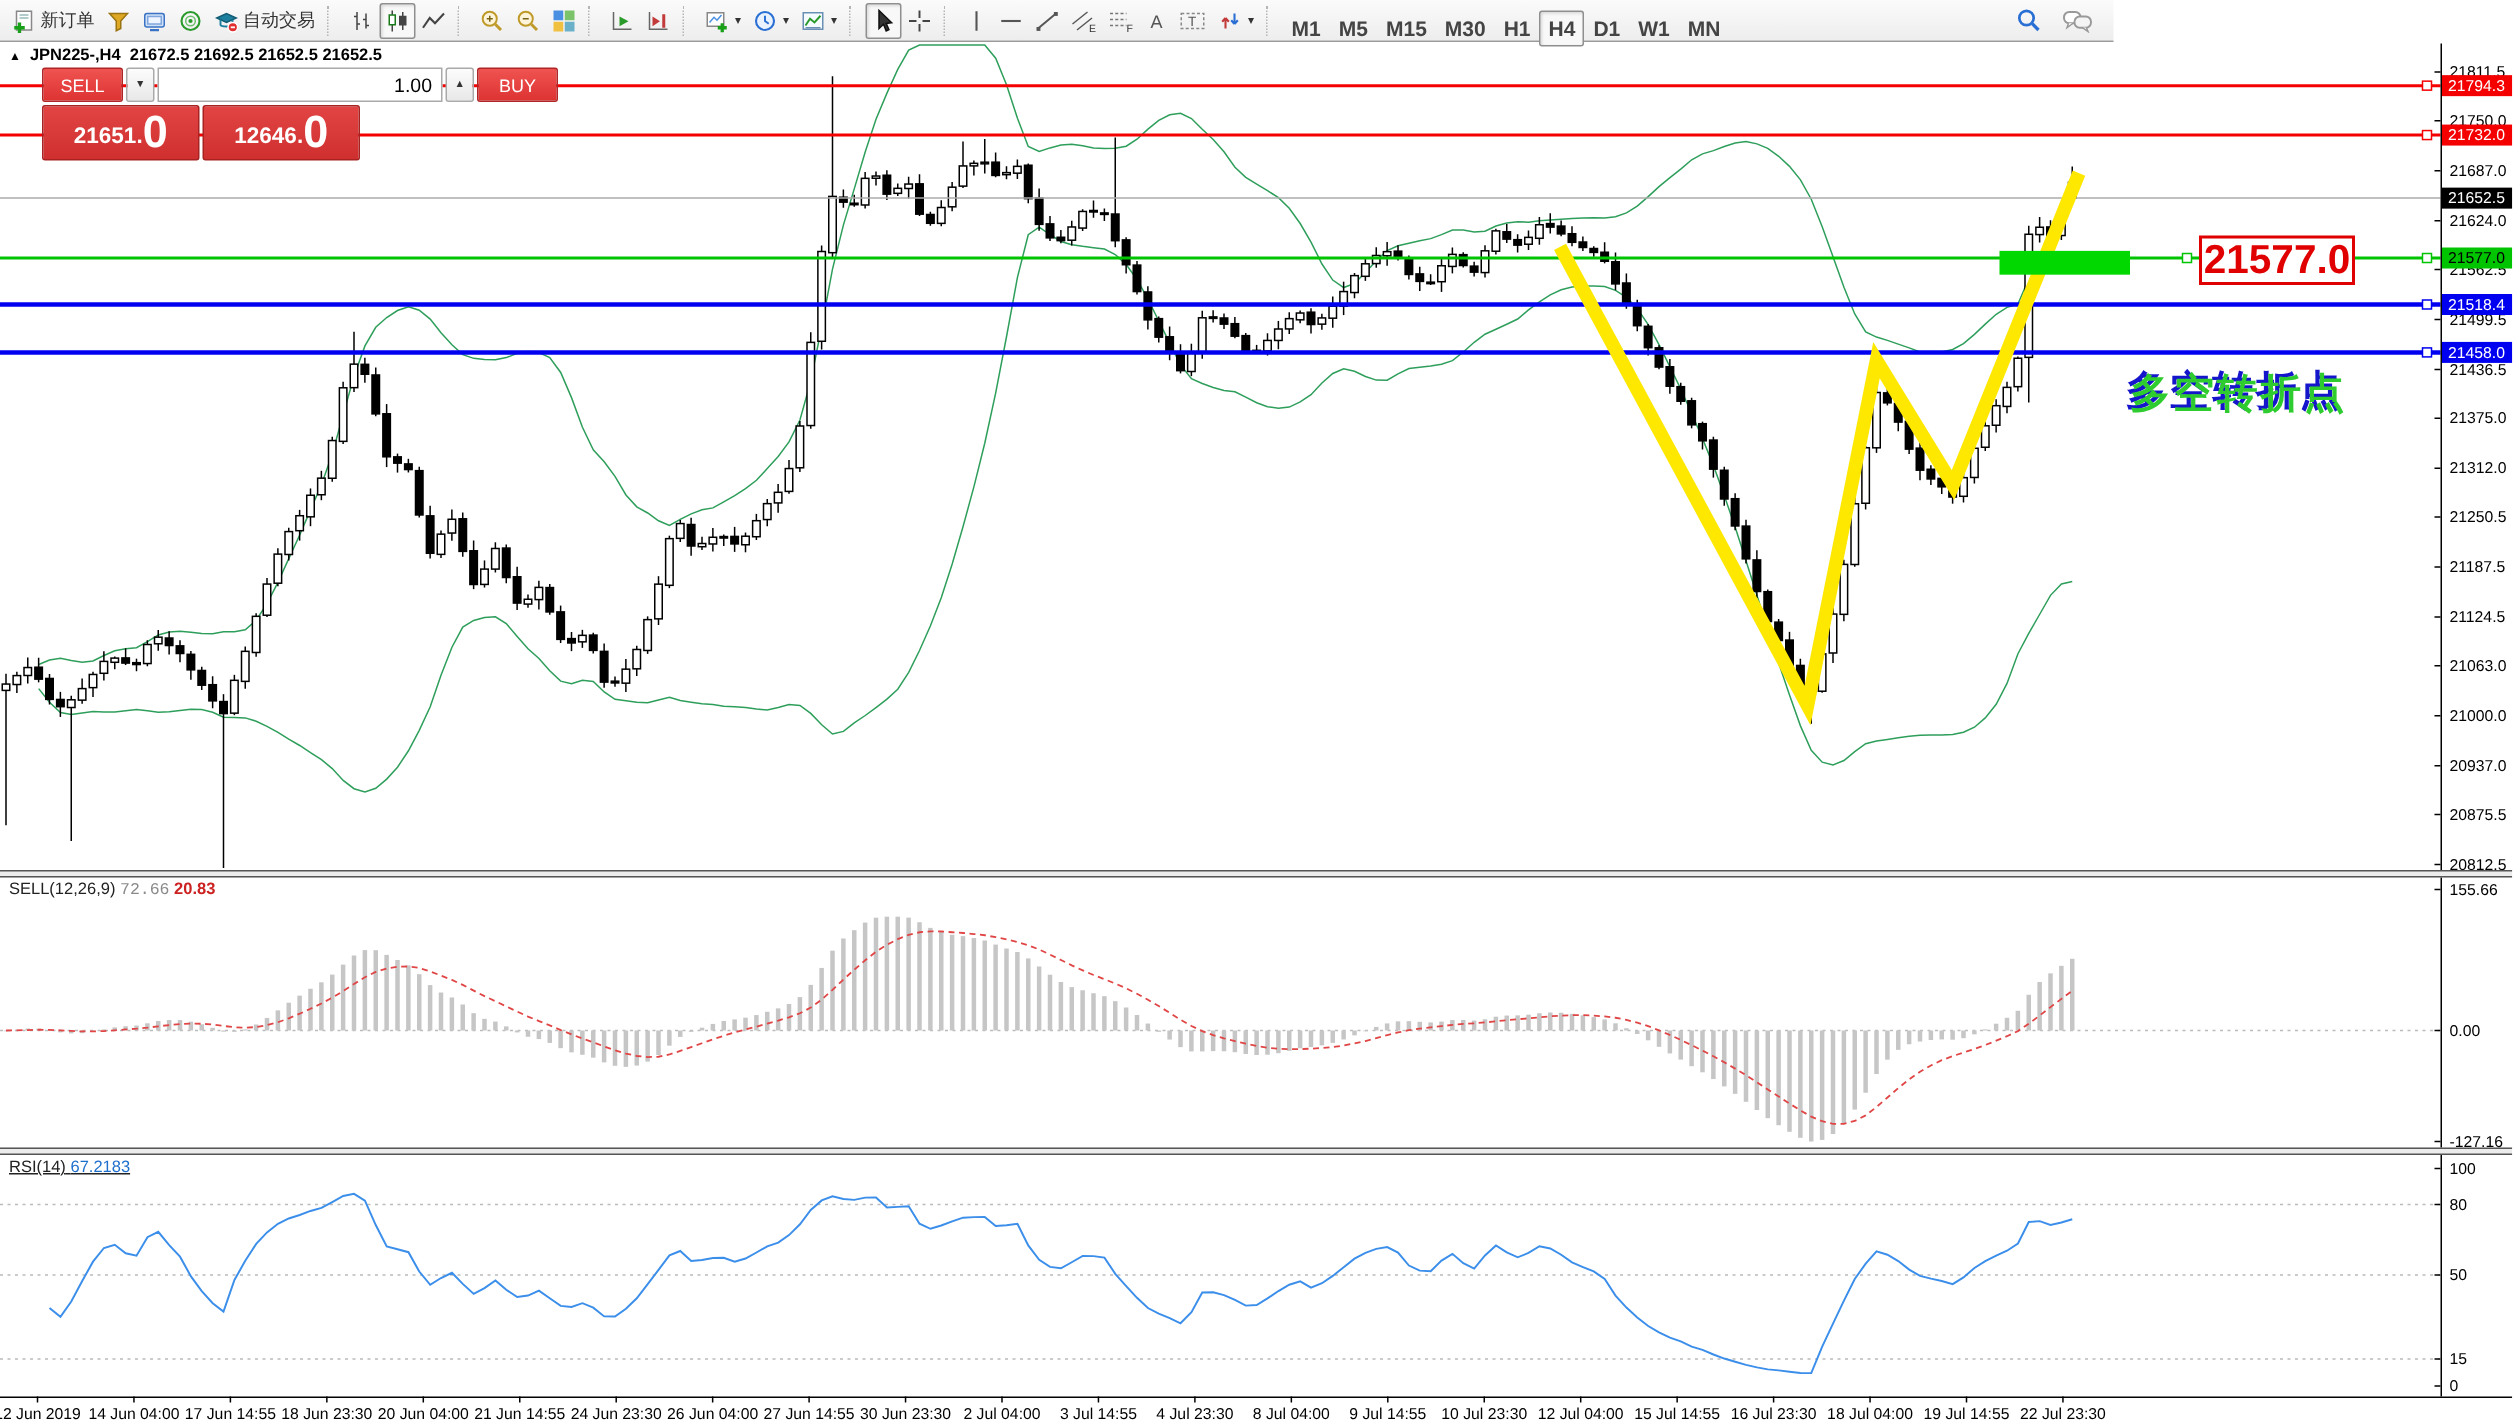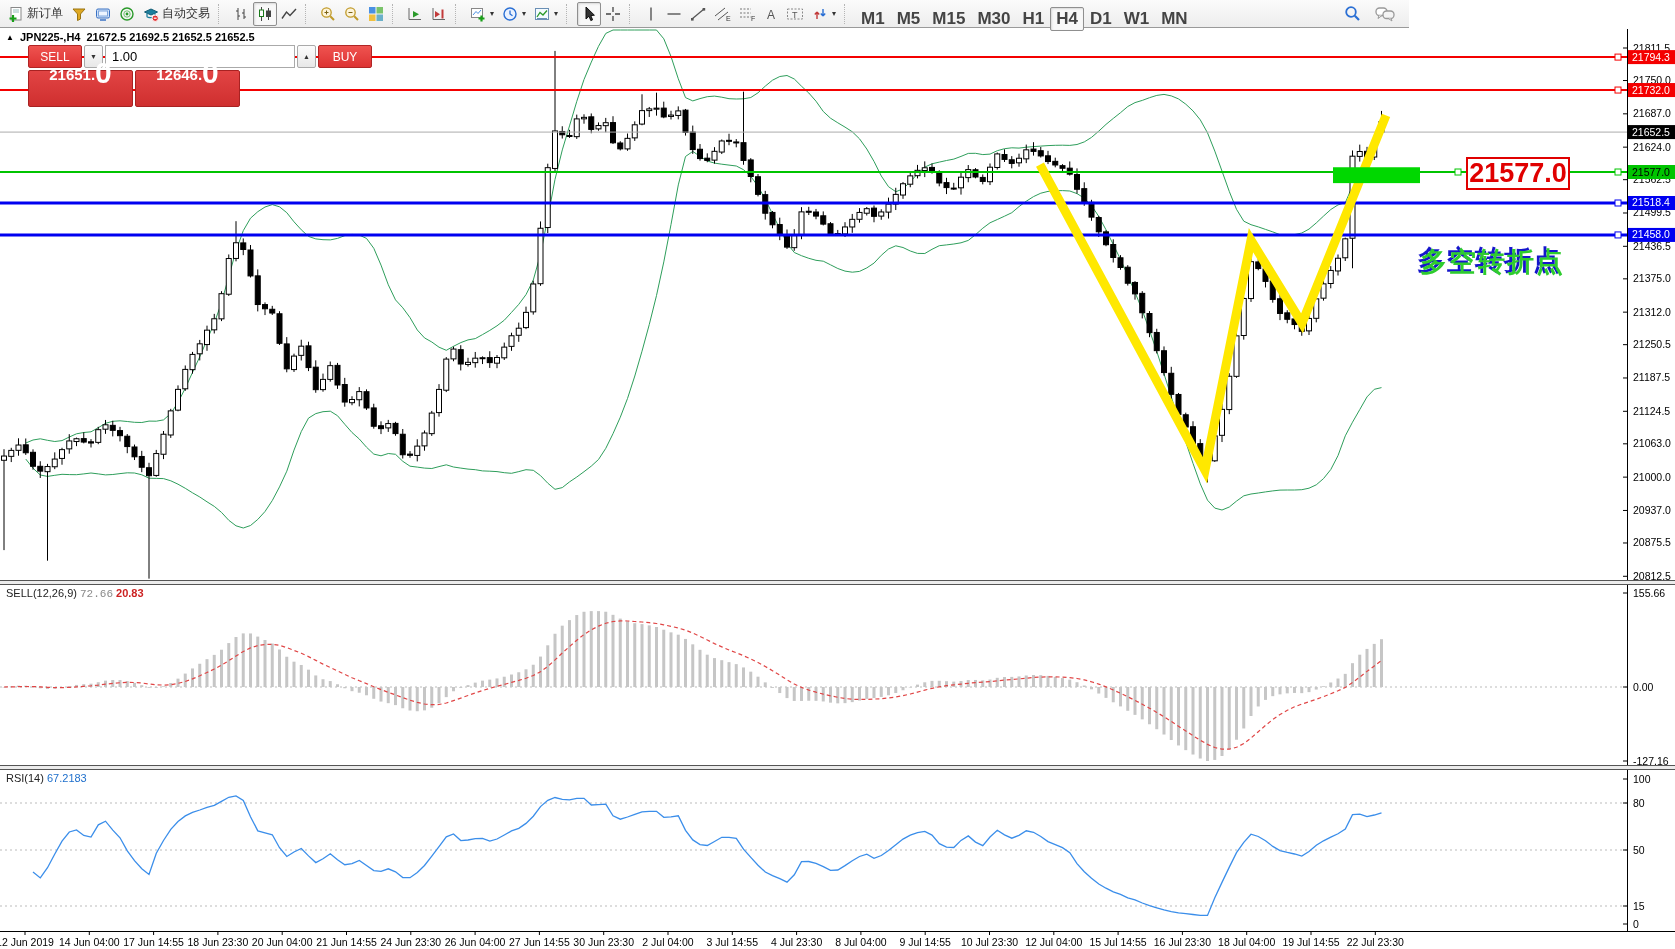--- a/index.html
+++ b/index.html
@@ -4,35 +4,35 @@
 <style>
   html,body{margin:0;padding:0;background:#fff;}
   .app{position:relative;width:1675px;height:949px;overflow:hidden;font-family:"Liberation Sans",sans-serif;background:#fff;}
   
   .toolbar{position:absolute;left:0;top:0;width:1409px;height:28px;background:linear-gradient(#fbfbfb,#ededed);border-bottom:1px solid #9a9a9a;display:flex;align-items:center;padding:0 4px;box-sizing:border-box;z-index:30;}
   .tb-sep{width:7px;height:20px;border-left:1px dotted #b5b5b5;margin:0 3px 0 4px;}
   .tbb{display:flex;align-items:center;gap:3px;height:22px;padding:0 3px;border:1px solid transparent;border-radius:2px;color:#333;font-size:12px;cursor:default;}
   .tbb.active{border:1px solid #8f8f8f;background:#f8f8f8;box-shadow:inset 1px 1px 2px #d8d8d8;}
   .tbb svg{display:block;}
   .tbb .dd{font-size:8px;color:#333;margin-left:1px;}
-  .tf{font-size:17px;font-weight:bold;color:#444;padding:0 5px;margin-top:11px;}
+  .tf{font-size:14px;font-weight:bold;color:#444;padding:0 5px;margin-top:11px;}
   .tb-right{margin-left:auto;display:flex;align-items:center;gap:6px;padding-right:6px;}
   
   .chart-win{position:absolute;left:0;top:28px;width:1675px;height:921px;background:#fff;}
   #chart-svg{position:absolute;left:0;top:0;}
   .ohlc-header{position:absolute;left:6px;top:3px;font-size:11px;font-weight:bold;color:#000;z-index:5;display:flex;gap:6px;align-items:center;}
   .ohlc-header .tri{font-size:8px;}
   
   .trade-panel{position:absolute;left:8px;top:17px;width:212px;z-index:20;font-family:"Liberation Sans",sans-serif;margin-left:20px;}
   .tp-row1{display:flex;height:23px;gap:2px;}
   .tp-btn{flex:0 0 52px;background:linear-gradient(#ef5350,#dd3333);border:1px solid #b02525;color:#fff;font-size:12px;display:flex;align-items:center;justify-content:center;border-radius:2px;}
   .tp-spin{flex:0 0 17px;background:linear-gradient(#fcfcfc,#e8e8e8);border:1px solid #aaa;display:flex;align-items:center;justify-content:center;font-size:7px;color:#333;border-radius:2px;}
-  .tp-vol{flex:1;border:1px solid #aaa;font-size:13px;color:#000;padding:0 6px;font-family:"Liberation Sans",sans-serif;}
+  .tp-vol{flex:1;border:1px solid #aaa;font-size:13px;color:#000;text-align:right;padding:0 6px;font-family:"Liberation Sans",sans-serif;}
   .tp-row2{display:flex;margin-top:2px;gap:2px;height:37px;}
-  .tp-price{flex:1;background:linear-gradient(#e24444,#cf2f2f);border:1px solid #a82222;color:#fff;display:flex;align-items:flex-end;justify-content:center;padding-bottom:18px;border-radius:2px;}
+  .tp-price{flex:1;background:linear-gradient(#e24444,#cf2f2f);border:1px solid #a82222;color:#fff;display:flex;align-items:flex-end;justify-content:center;padding-bottom:2px;border-radius:2px;}
   .tp-price .pm{font-size:15px;font-weight:bold;line-height:26px;}
   .tp-price .pd{font-size:15px;font-weight:bold;line-height:26px;}
   .tp-price .pb{font-size:30px;font-weight:bold;line-height:30px;}
   
   .ind-label{position:absolute;font-size:11px;color:#222;z-index:5;}
   .ind-label .v-silver{color:#8a8a8a;font-family:Liberation Mono, monospace;}
   .ind-label .v-red{color:#c22;font-weight:bold;}
   .ind-label .v-blue{color:#1e6fcc;}
   
   .price-callout{position:absolute;left:1466px;top:129px;width:100px;height:29px;background:#fff;border:2px solid #e00000;color:#e00000;font-size:27px;font-weight:bold;display:flex;align-items:center;justify-content:center;z-index:15;letter-spacing:0px;}
@@ -1023,21 +1023,21 @@
             <span class="pb">0</span>
         </div>
       </div>
     </div>
 
     <div class="ind-label" style="left:6px;top:559px;">
       <span>SELL(12,26,9)</span>
       <span class="v-silver">72.66</span>
       <span class="v-red">20.83</span>
     </div>
-    <div class="ind-label" style="left:6px;top:744px;">
+    <div class="ind-label" style="left:6px;top:744px;text-decoration:underline;">
       <span>RSI(14)</span>
       <span class="v-blue">67.2183</span>
     </div>
 
     <div class="price-callout">21577.0</div>
     <div class="pivot-annotation">多空转折点</div>
   </div>
 </div>
 
 </body></html>

